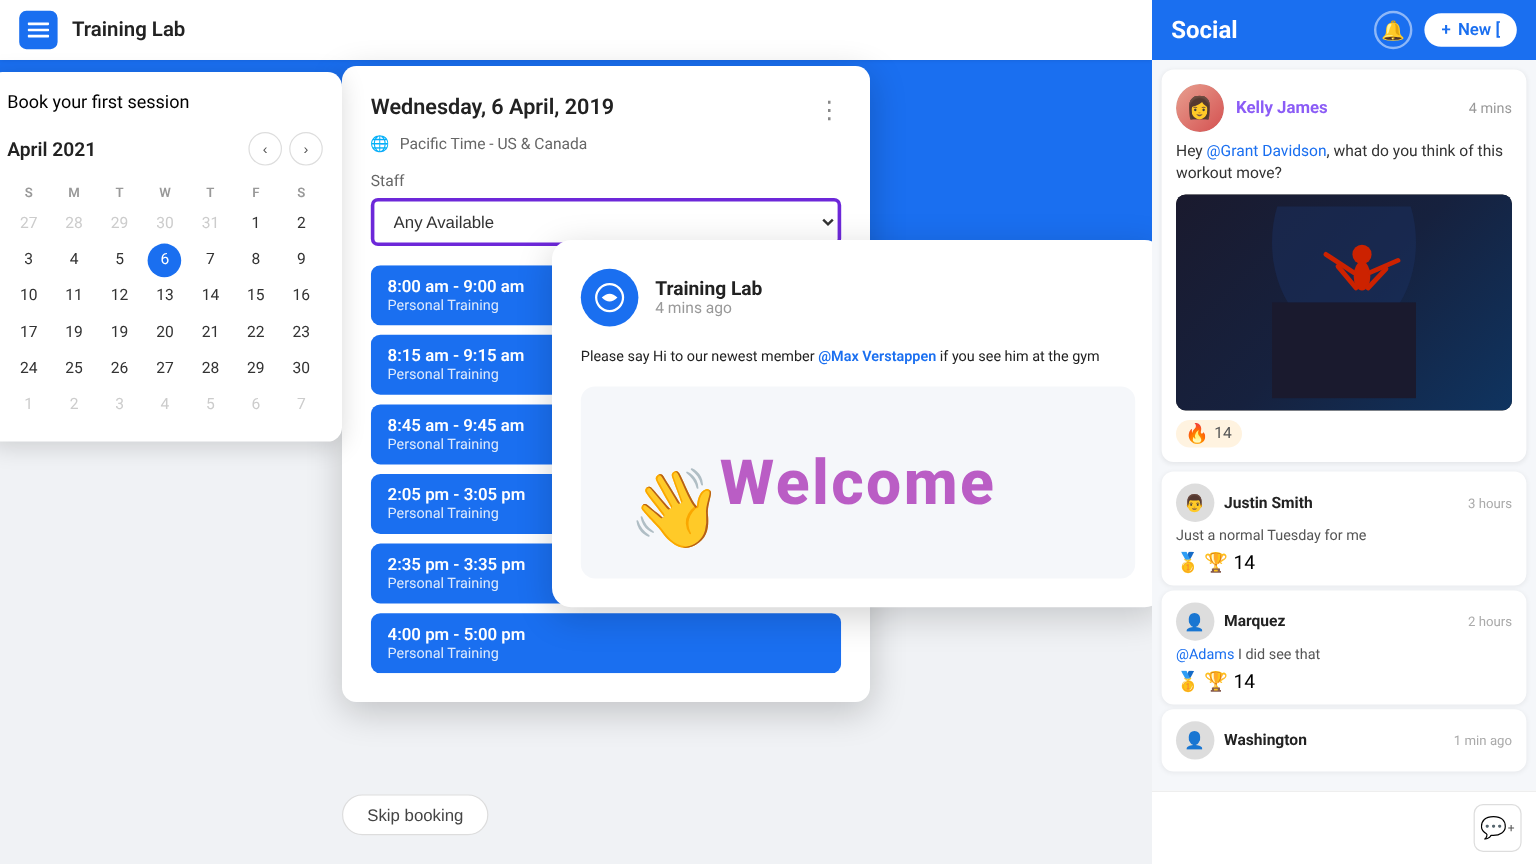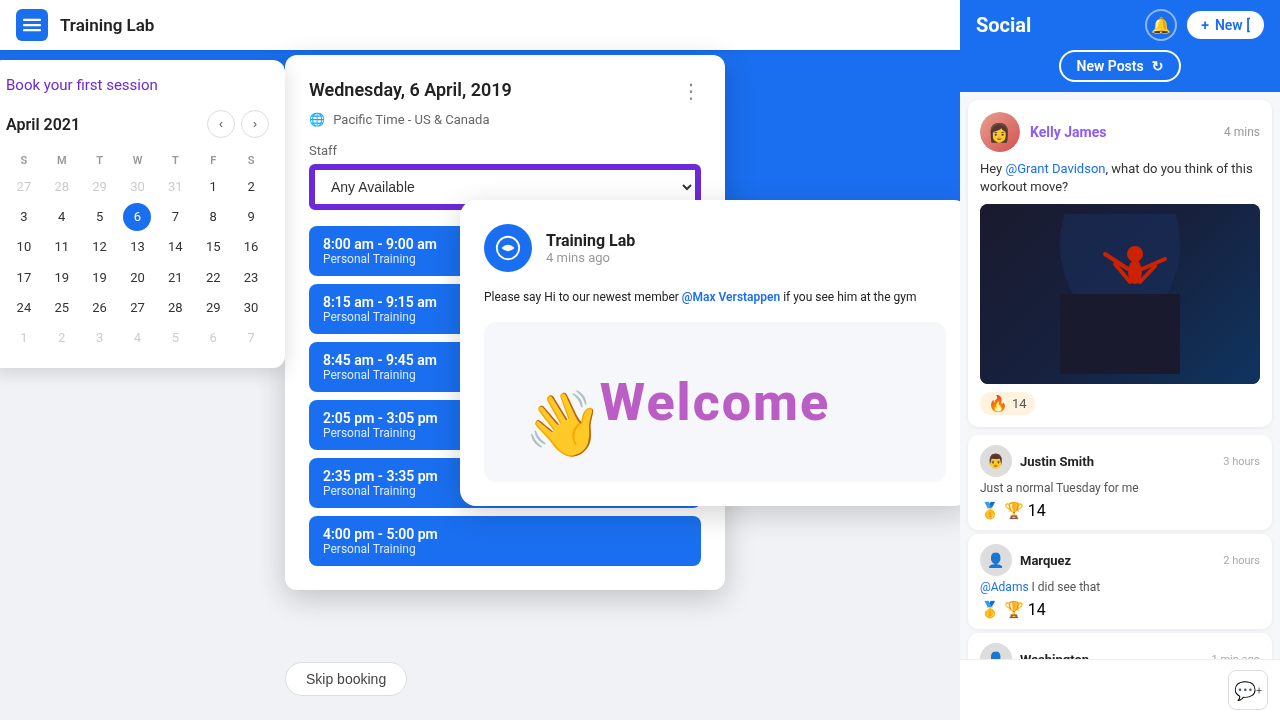--- a/index.html
+++ b/index.html
@@ -57,21 +57,21 @@
       left: -10px;
       width: 295px;
       background: white;
       border-radius: 12px;
       box-shadow: 0 4px 20px rgba(0,0,0,0.15);
       z-index: 20;
       padding: 16px;
     }
     .calendar-book-text {
       font-size: 15px;
-      color: #6d28d9;
+      color: #000000;
       margin-bottom: 16px;
     }
     .calendar-month-header {
       display: flex;
       align-items: center;
       justify-content: space-between;
       margin-bottom: 12px;
     }
     .calendar-month-title {
       font-size: 16px;
@@ -146,21 +146,21 @@
       color: #666;
       margin-bottom: 16px;
     }
     .booking-staff-label {
       font-size: 13px;
       color: #666;
       margin-bottom: 6px;
     }
     .booking-staff-select {
       width: 100%;
-      border: 6px solid #6d28d9;
+      border: 3px solid #6d28d9;
       border-radius: 6px;
       padding: 8px 12px;
       font-size: 14px;
       color: #333;
       margin-bottom: 16px;
       background: white;
     }
     .booking-more {
       position: absolute;
       top: 24px; right: 24px;
@@ -611,26 +611,20 @@
       <div class="bell-btn">
         🔔
       </div>
       <div class="new-post-btn">
         <span>+</span>
         <span>New [</span>
       </div>
     </div>
   </div>
 
-  <div class="new-posts-banner">
-    <div class="new-posts-btn">
-      <span>New Posts</span>
-      <span>↻</span>
-    </div>
-  </div>
 
   <div class="social-feed">
 
     <div class="social-post">
       <div class="sp-header">
         <div class="sp-avatar">
 
           <div style="width:40px;height:40px;border-radius:50%;background:linear-gradient(135deg,#e8a090,#d45050);display:flex;align-items:center;justify-content:center;font-size:18px;">👩</div>
         </div>
         <div>

